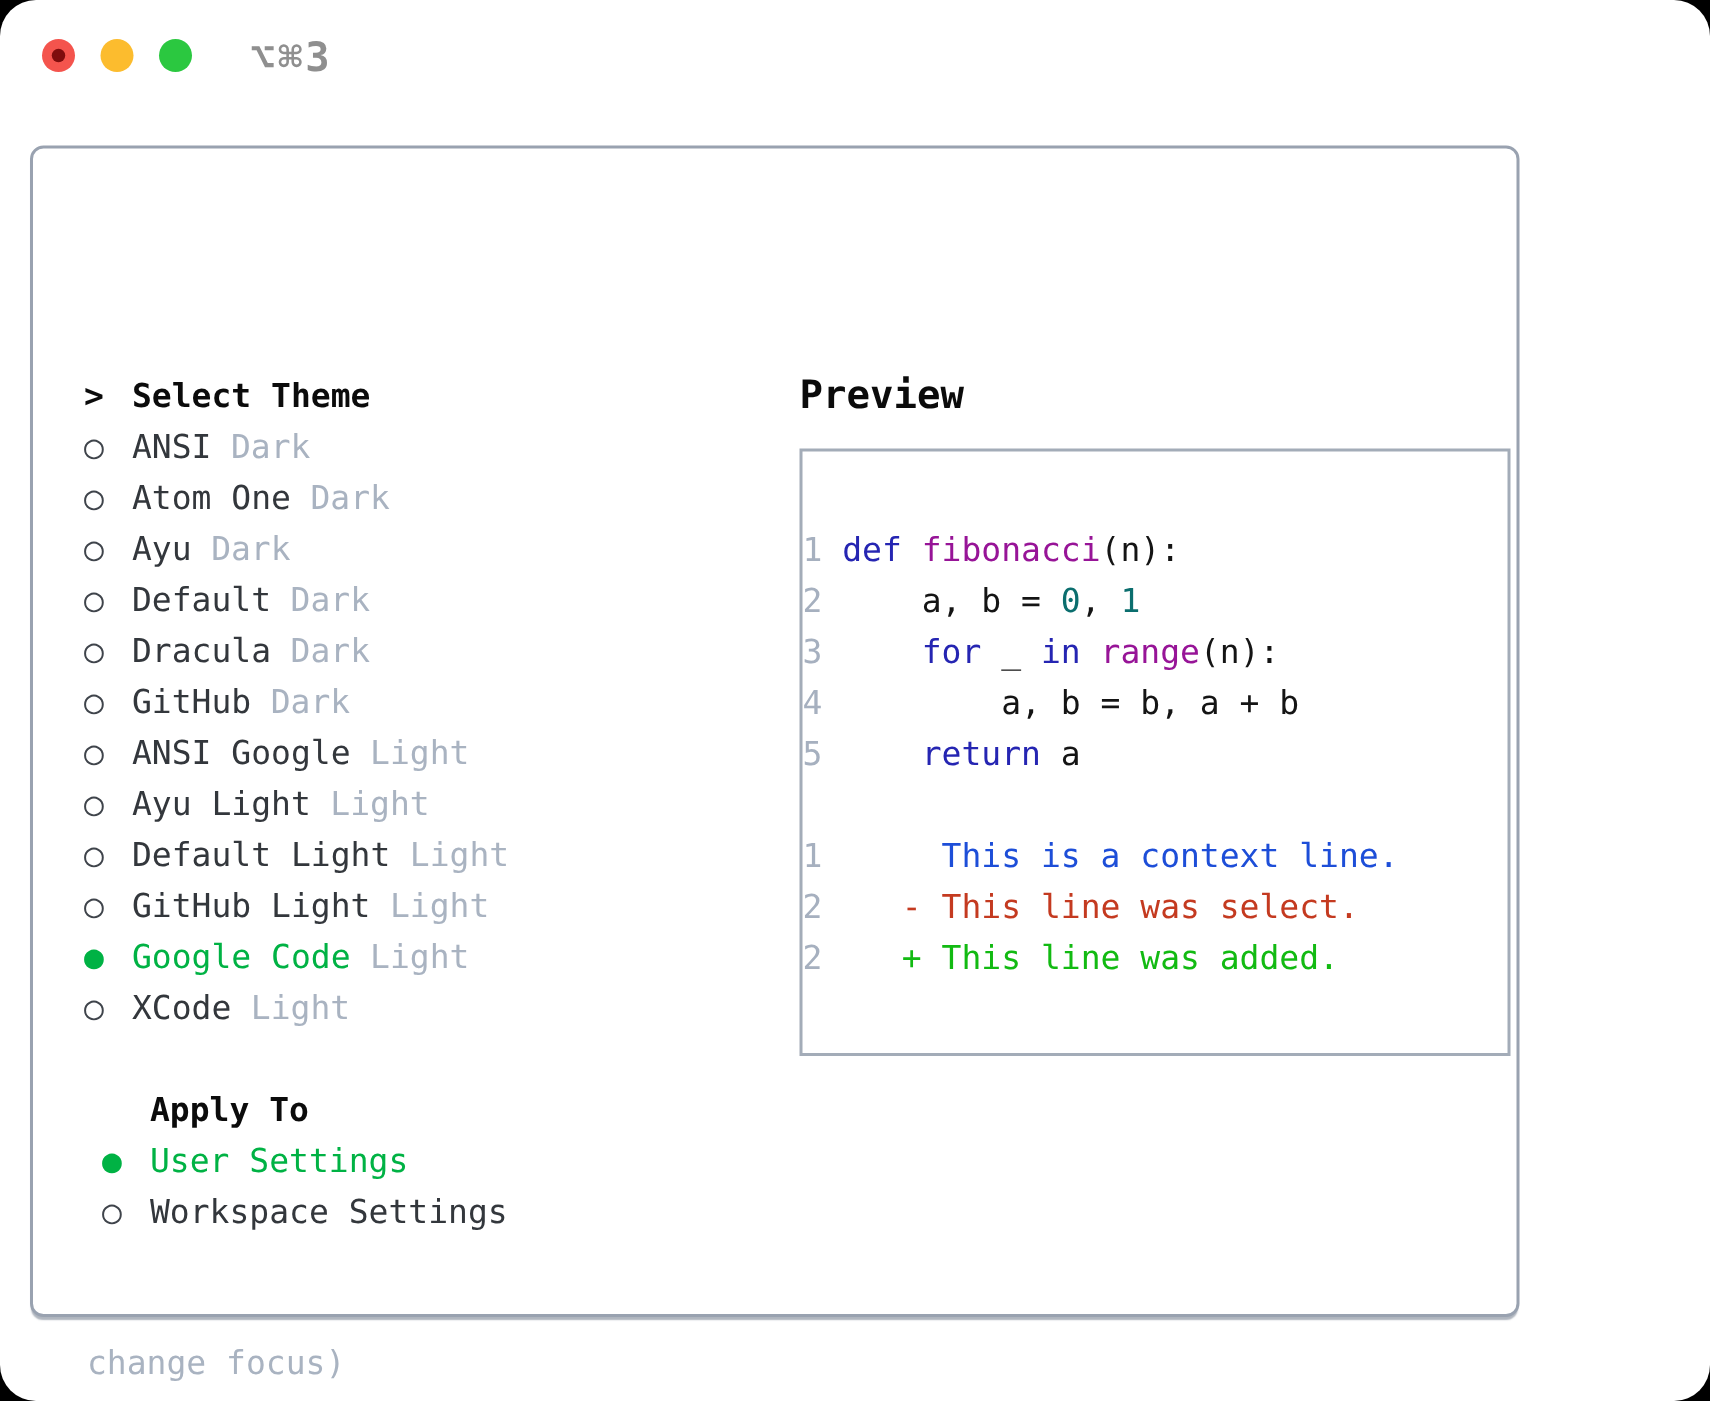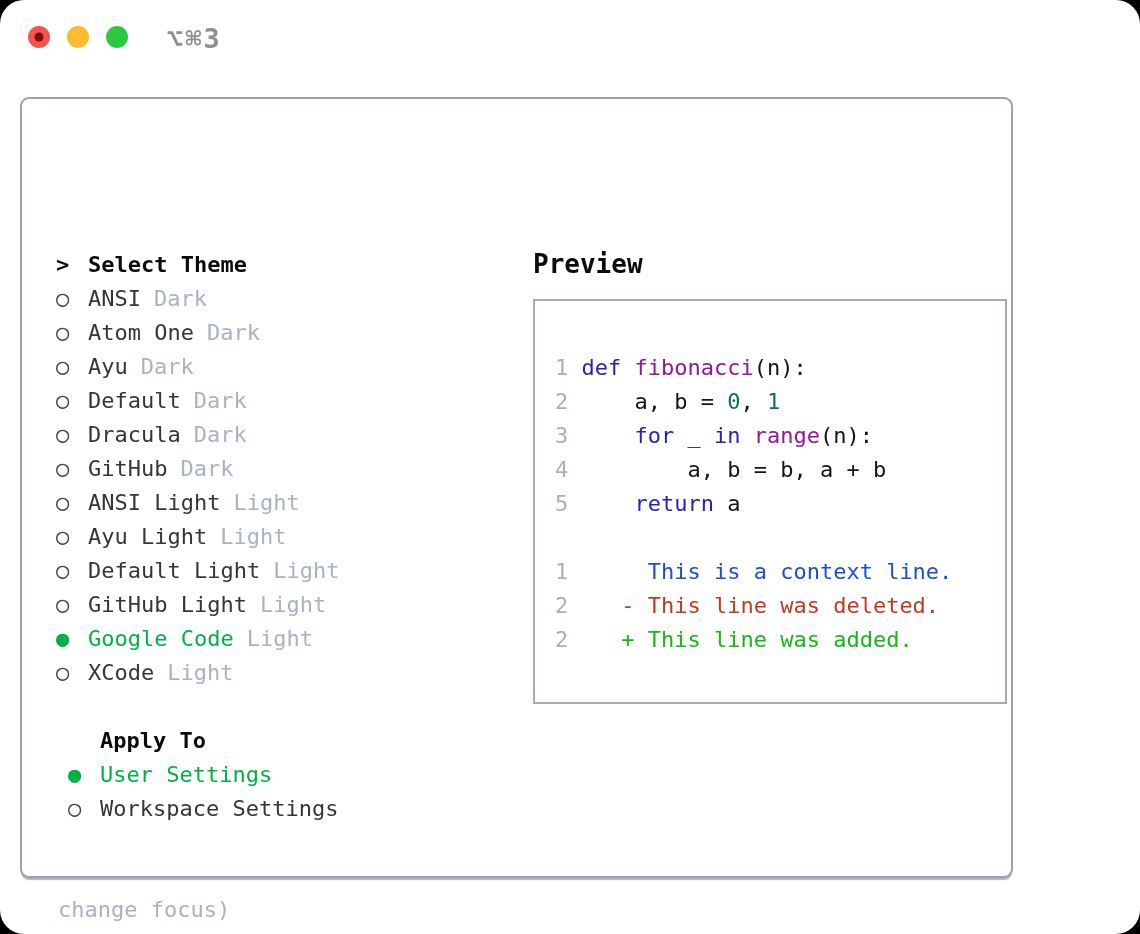--- a/index.html
+++ b/index.html
@@ -61,21 +61,21 @@
     position: absolute; left: 511px; top: 148px; height: 34px;
     display: flex; align-items: center;
     font-size: 26px; font-weight: bold; color: var(--heading);
   }
   .preview-box {
     position: absolute; left: 511px; top: 200px;
     width: 474px; height: 405px;
     border: 2px solid var(--preview_border);
     background: var(--window_bg, #fff);
   }
-  .code { padding: 50px 0 0 20px; }
+  .code { padding: 50px 0 0 0; }
   .code .cl { height: 34px; line-height: 34px; font-size: 22px; white-space: pre; }
 </style>
 </head>
 <body>
 
 <div class="window">
 
   <div class="traffic red">
     <div class="inner-dot"></div>
   </div>
@@ -90,21 +90,21 @@
         <span class="marker">&gt;</span>
         <span class="name">Select Theme</span>
       </div>
 
     <div class="row"><span class="marker">○</span><span class="name">ANSI</span><span class="variant">Dark</span></div>
         <div class="row"><span class="marker">○</span><span class="name">Atom One</span><span class="variant">Dark</span></div>
         <div class="row"><span class="marker">○</span><span class="name">Ayu</span><span class="variant">Dark</span></div>
         <div class="row"><span class="marker">○</span><span class="name">Default</span><span class="variant">Dark</span></div>
         <div class="row"><span class="marker">○</span><span class="name">Dracula</span><span class="variant">Dark</span></div>
         <div class="row"><span class="marker">○</span><span class="name">GitHub</span><span class="variant">Dark</span></div>
-        <div class="row"><span class="marker">○</span><span class="name">ANSI Light</span><span class="variant">Light</span></div>
+        <div class="row"><span class="marker">○</span><span class="name">ANSI Google</span><span class="variant">Light</span></div>
         <div class="row"><span class="marker">○</span><span class="name">Ayu Light</span><span class="variant">Light</span></div>
         <div class="row"><span class="marker">○</span><span class="name">Default Light</span><span class="variant">Light</span></div>
         <div class="row"><span class="marker">○</span><span class="name">GitHub Light</span><span class="variant">Light</span></div>
         <div class="row"><span class="marker sel">●</span><span class="name sel">Google Code</span><span class="variant">Light</span></div>
         <div class="row"><span class="marker">○</span><span class="name">XCode</span><span class="variant">Light</span></div>
       </div>
 
     <div class="apply-block">
       <div class="row header">
         <span class="marker"> </span>
@@ -122,19 +122,19 @@
     <div class="preview-box">
       <div class="code">
 
       <div class="cl"><span style="color: rgb(166, 176, 191);">1 </span><span style="color: rgb(37, 37, 178);">def</span><span style="color: rgb(20, 20, 20);"> </span><span style="color: rgb(151, 20, 151);">fibonacci</span><span style="color: rgb(20, 20, 20);">(n):</span></div>
           <div class="cl"><span style="color: rgb(166, 176, 191);">2 </span><span style="color: rgb(20, 20, 20);">    a, b = </span><span style="color: rgb(11, 110, 110);">0</span><span style="color: rgb(20, 20, 20);">, </span><span style="color: rgb(11, 110, 110);">1</span></div>
           <div class="cl"><span style="color: rgb(166, 176, 191);">3 </span><span style="color: rgb(20, 20, 20);">    </span><span style="color: rgb(37, 37, 178);">for</span><span style="color: rgb(20, 20, 20);"> _ </span><span style="color: rgb(37, 37, 178);">in</span><span style="color: rgb(20, 20, 20);"> </span><span style="color: rgb(151, 20, 151);">range</span><span style="color: rgb(20, 20, 20);">(n):</span></div>
           <div class="cl"><span style="color: rgb(166, 176, 191);">4 </span><span style="color: rgb(20, 20, 20);">        a, b = b, a + b</span></div>
           <div class="cl"><span style="color: rgb(166, 176, 191);">5 </span><span style="color: rgb(20, 20, 20);">    </span><span style="color: rgb(37, 37, 178);">return</span><span style="color: rgb(20, 20, 20);"> a</span></div>
           <div class="cl"></div>
           <div class="cl"><span style="color: rgb(166, 176, 191);">1</span><span style="color: #1d4ed8;">      This is a context line.</span></div>
-          <div class="cl"><span style="color: rgb(166, 176, 191);">2</span><span style="color: rgb(196, 58, 32);">    - This line was deleted.</span></div>
+          <div class="cl"><span style="color: rgb(166, 176, 191);">2</span><span style="color: rgb(196, 58, 32);">    - This line was select.</span></div>
           <div class="cl"><span style="color: rgb(166, 176, 191);">2</span><span style="color: rgb(18, 186, 18);">    + This line was added.</span></div>
         </div>
     </div>
 
   </div>
 </div>
 
 </body></html>

